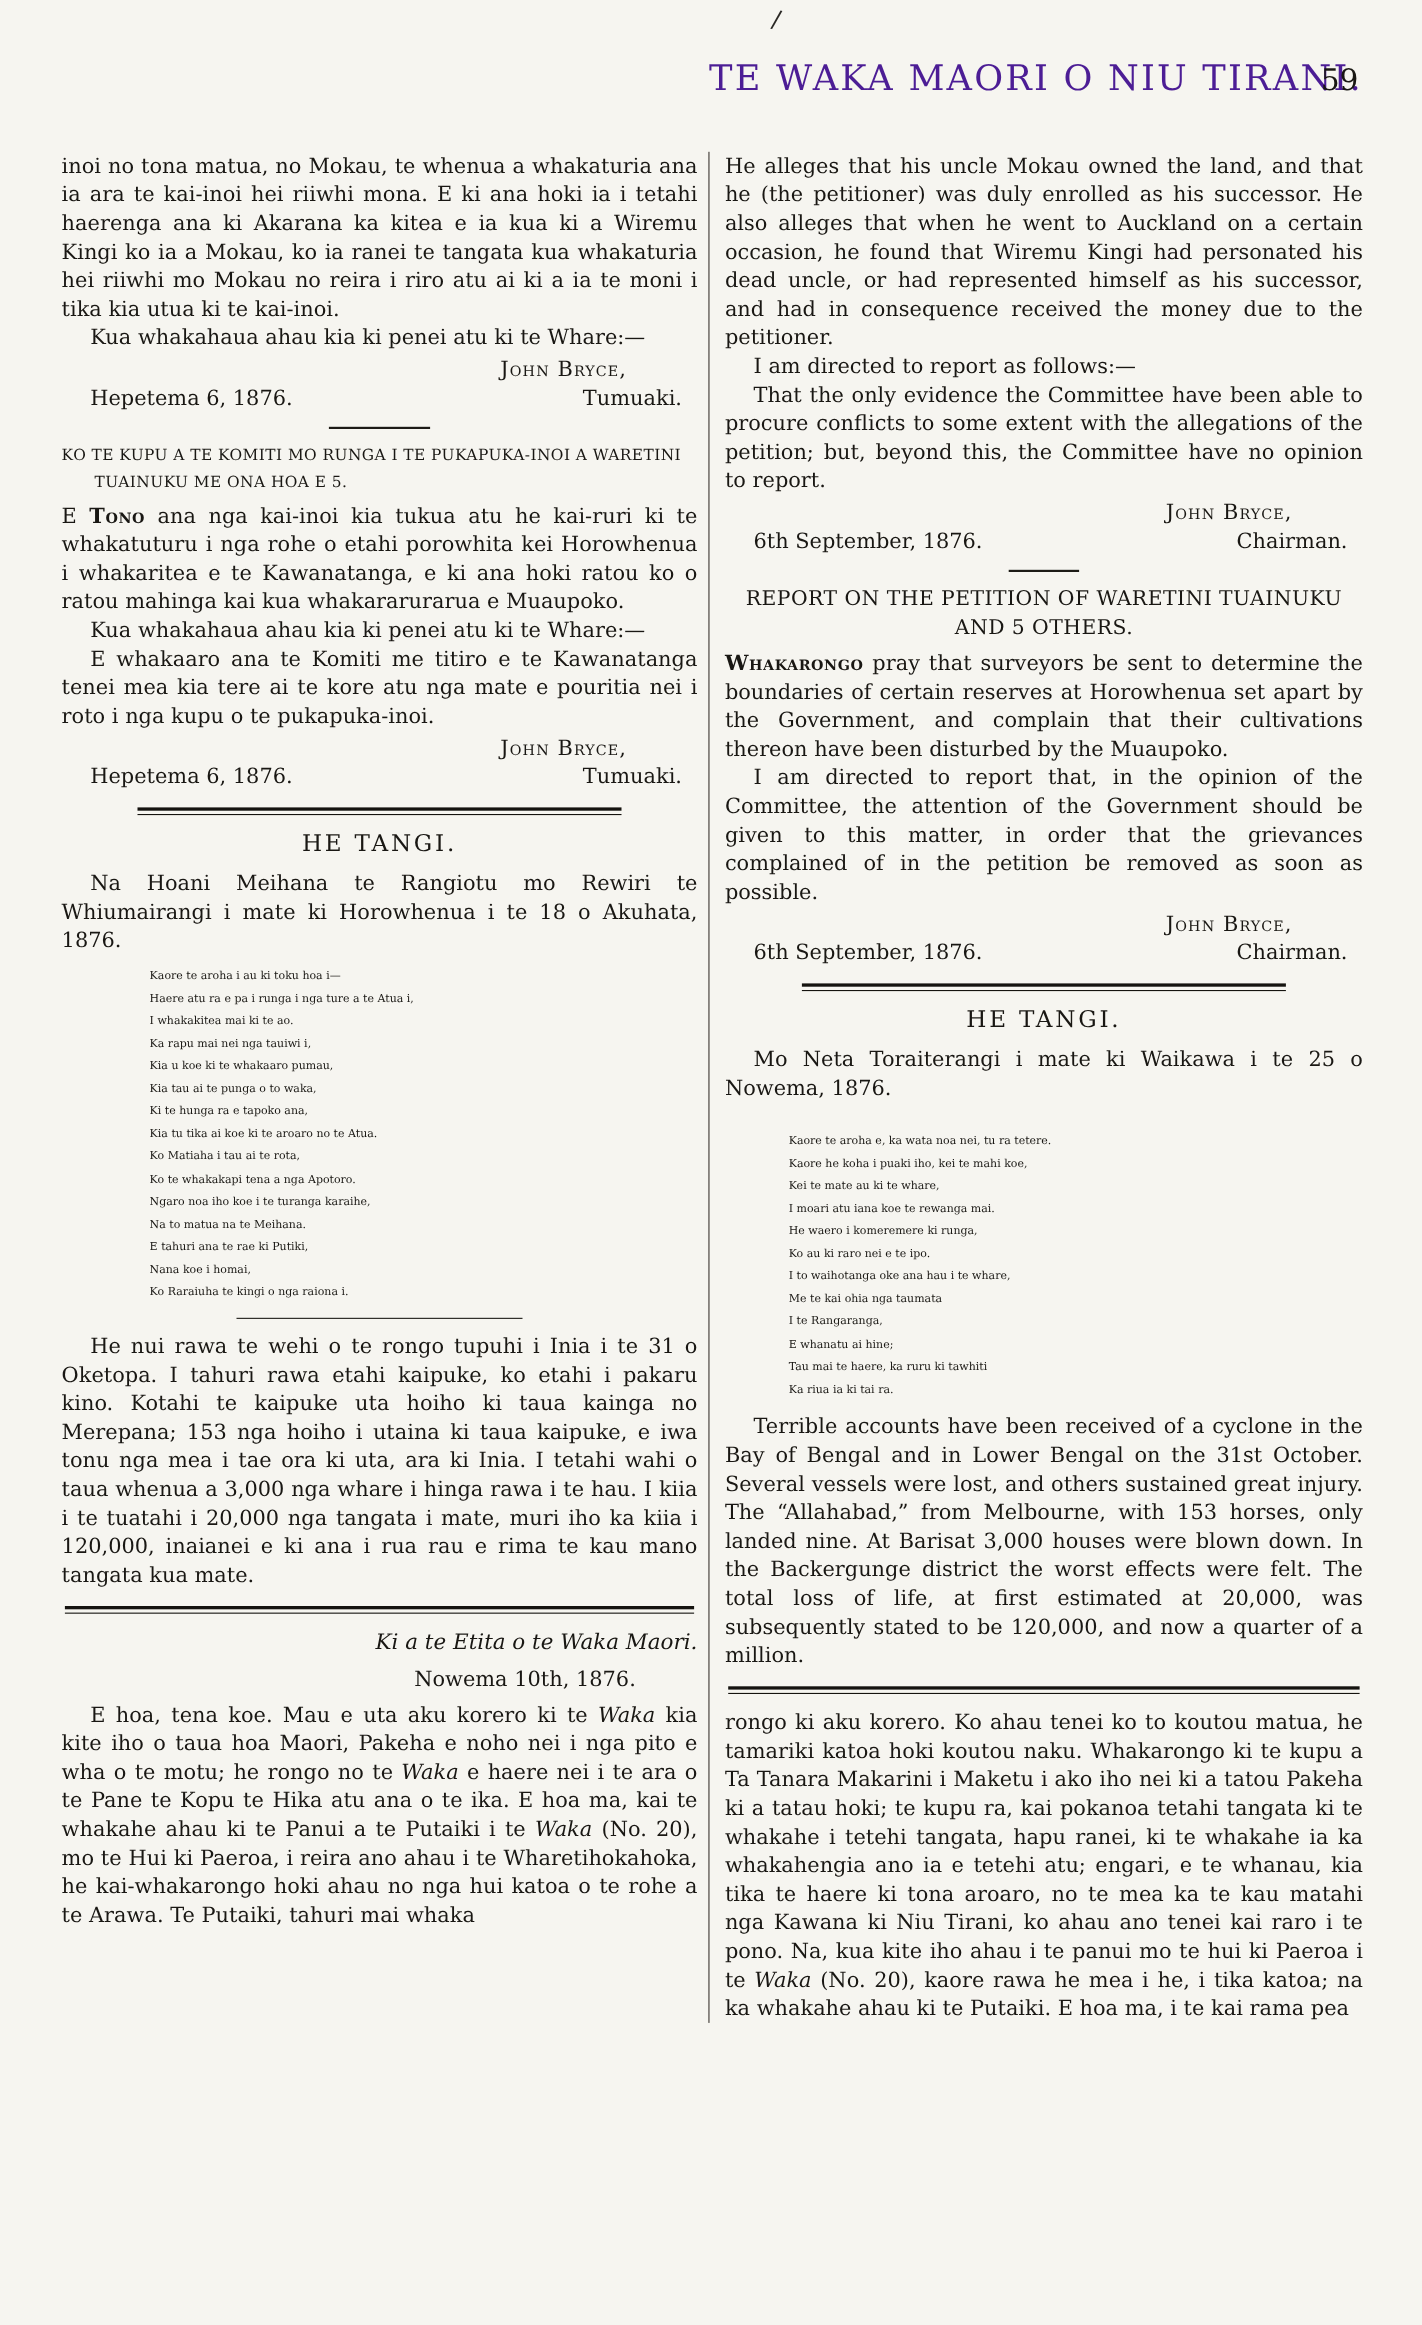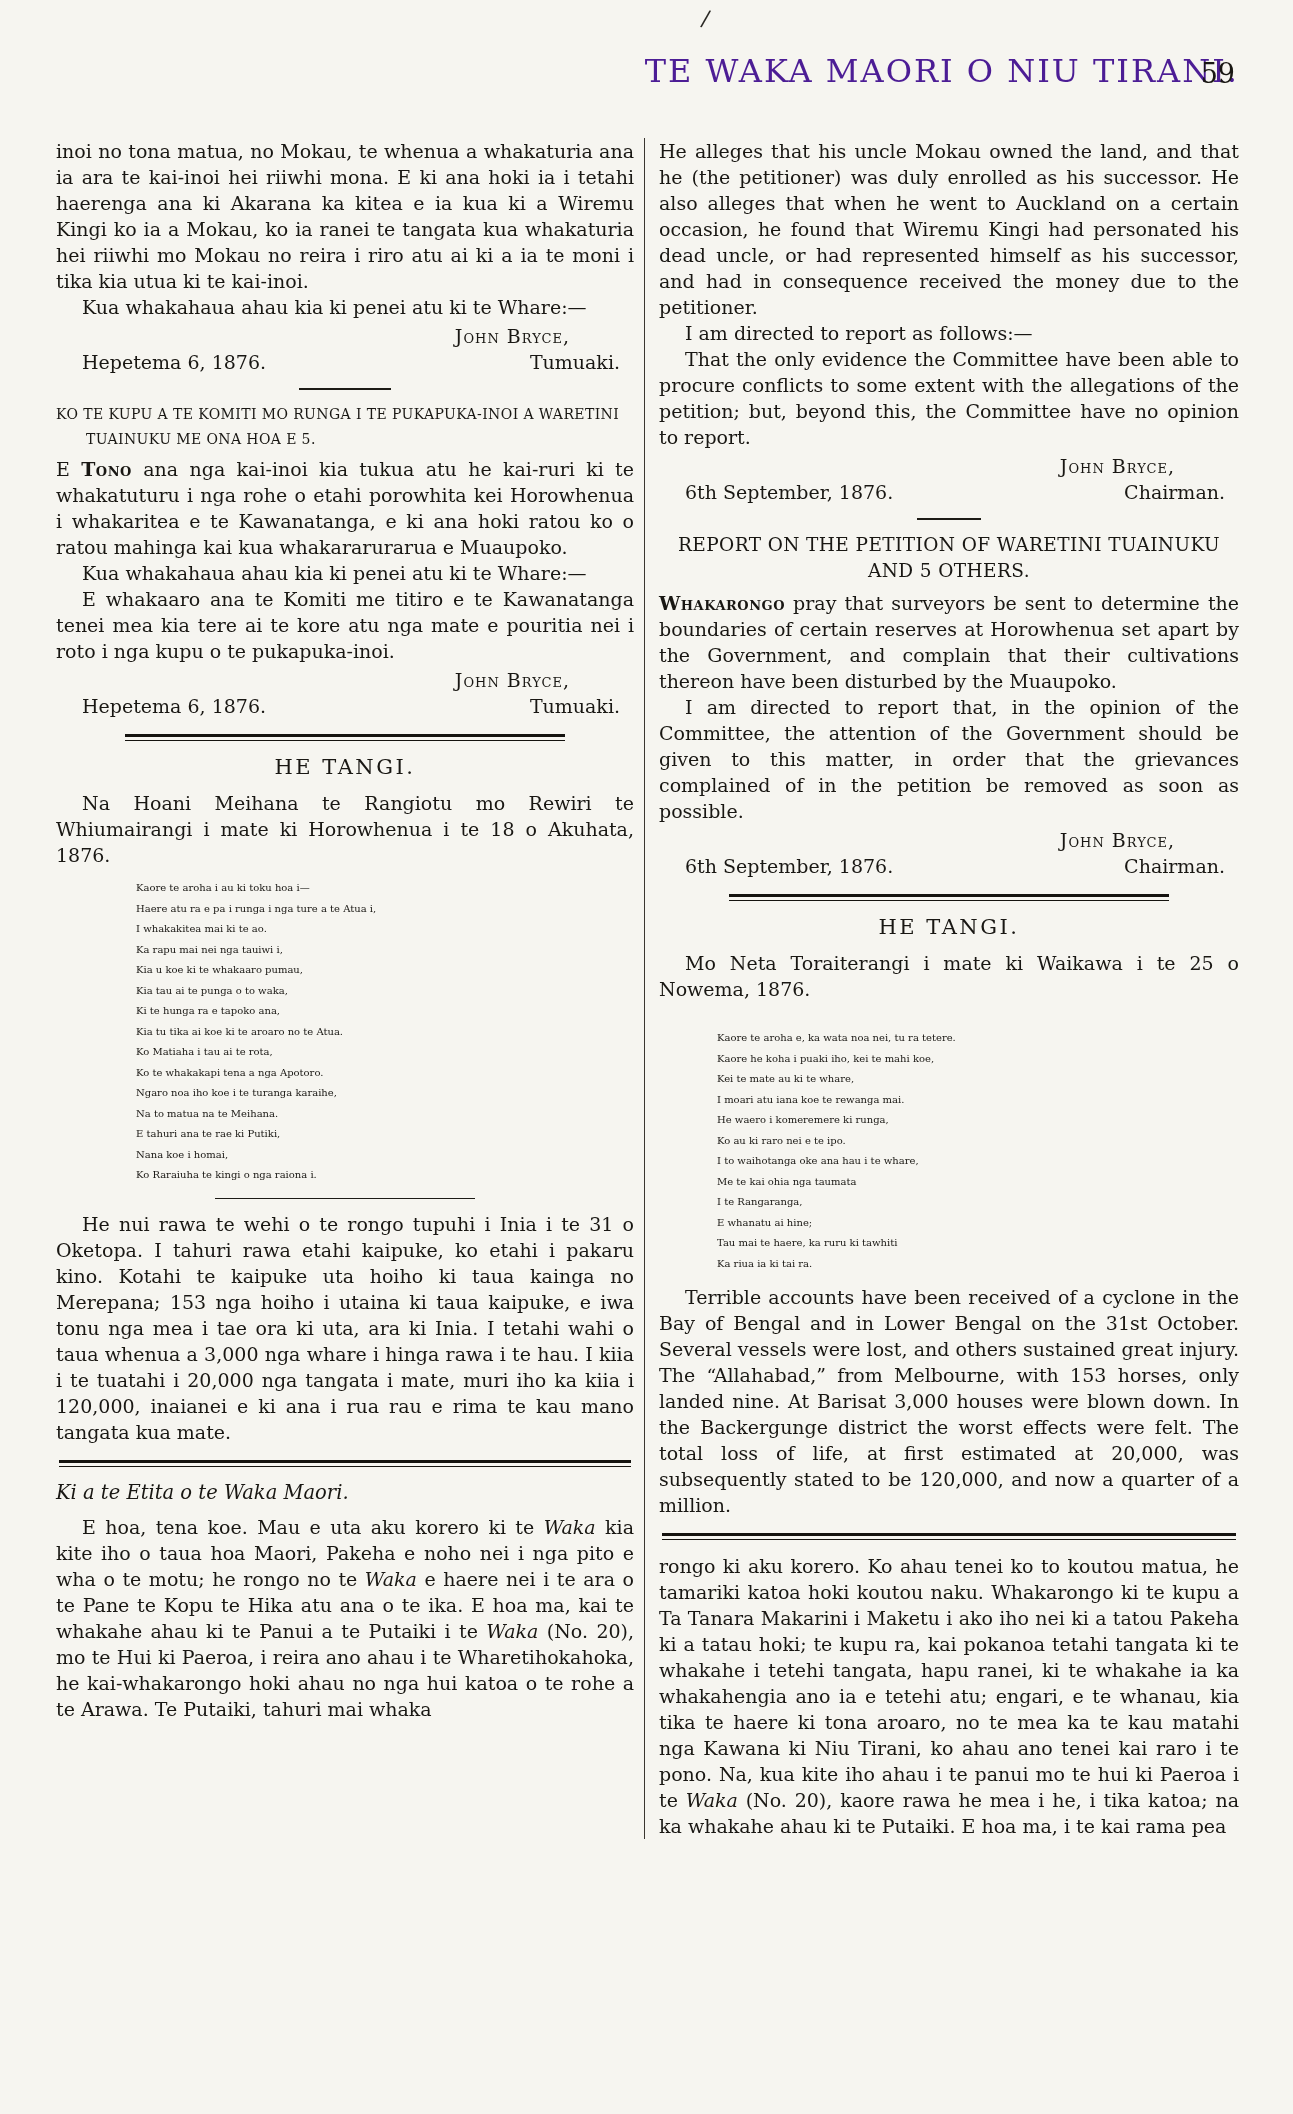--- a/index.html
+++ b/index.html
@@ -47,21 +47,21 @@
   .caps-h {
     font-size:14px; line-height:25px; letter-spacing:.4px;
     padding-left:30px; text-indent:-30px; text-align:left; margin:2px 0 4px 0;
   }
   .center-h { text-align:center; font-size:18.5px; line-height:26px; letter-spacing:.4px; margin:2px 0 6px 0; }
   .tangi-h { text-align:center; font-size:21px; letter-spacing:2.5px; margin:8px 0 10px 0; }
 
   .poem { font-size:10px; line-height:20.5px; white-space:pre-line; text-align:left; margin:10px 0 8px 80px; }
   .poem-r { margin-left:58px; margin-top:26px; }
 
-  .letter-h { text-align:left; font-style:italic; font-size:19.5px; margin:6px 0 8px 0; }
+  .letter-h { text-align:right; font-style:italic; font-size:19.5px; margin:6px 0 8px 0; }
   .addr { text-align:right; }
   .addr-1 { padding-right:128px; }
   .addr-2 { padding-right:56px; }
 
   .sc { font-variant:small-caps; letter-spacing:.5px;font-weight:bold; }
   .it { font-style:italic; }
   .mt6 { margin-top:6px; } .mt10 { margin-top:10px; }
 </style>
 </head>
 <body>
@@ -125,20 +125,21 @@
 Nana koe i homai,
 Ko Raraiuha te kingi o nga raiona i.</div>
 
         <div class="rule-med"></div>
 
         <p class="ind">He nui rawa te wehi o te rongo tupuhi i Inia i te 31 o Oketopa.  I tahuri rawa etahi kaipuke, ko etahi i pakaru kino.  Kotahi te kaipuke uta hoiho ki taua kainga no Merepana; 153 nga hoiho i utaina ki taua kaipuke, e iwa tonu nga mea i tae ora ki uta, ara ki Inia.  I tetahi wahi o taua whenua a 3,000 nga whare i hinga rawa i te hau.  I kiia i te tuatahi i 20,000 nga tangata i mate, muri iho ka kiia i 120,000, inaianei e ki ana i rua rau e rima te kau mano tangata kua mate.</p>
 
         <div class="rule-double-full"></div>
 
         <div class="letter-h">Ki a te Etita o te Waka Maori.</div>
+        <div class="addr addr-2">Nowema 10th, 1876.</div>
 
         <p class="ind mt6"><span>E hoa, tena koe.  Mau e uta aku korero ki te </span><span class="it">Waka</span><span> kia kite iho o taua hoa Maori, Pakeha e noho nei i nga pito e wha o te motu; he rongo no te </span><span class="it">Waka</span><span> e haere nei i te ara o te Pane te Kopu te Hika atu ana o te ika.  E hoa ma, kai te whakahe ahau ki te Panui a te Putaiki i te </span><span class="it">Waka</span><span> (No. 20), mo te Hui ki Paeroa, i reira ano ahau i te Wharetihokahoka, he kai-whakarongo hoki ahau no nga hui katoa o te rohe a te Arawa.  Te Putaiki, tahuri mai whaka</span></p>
       </div>
 
       <div class="vrule"></div>
 
       <div class="col col-right">
         <p>He alleges that his uncle Mokau owned the land, and that he (the petitioner) was duly enrolled as his successor.  He also alleges that when he went to Auckland on a certain occasion, he found that Wiremu Kingi had personated his dead uncle, or had represented himself as his successor, and had in consequence received the money due to the petitioner.</p>
         <p class="ind">I am directed to report as follows:—</p>
         <p class="ind">That the only evidence the Committee have been able to procure conflicts to some extent with the allegations of the petition; but, beyond this, the Committee have no opinion to report.</p>

